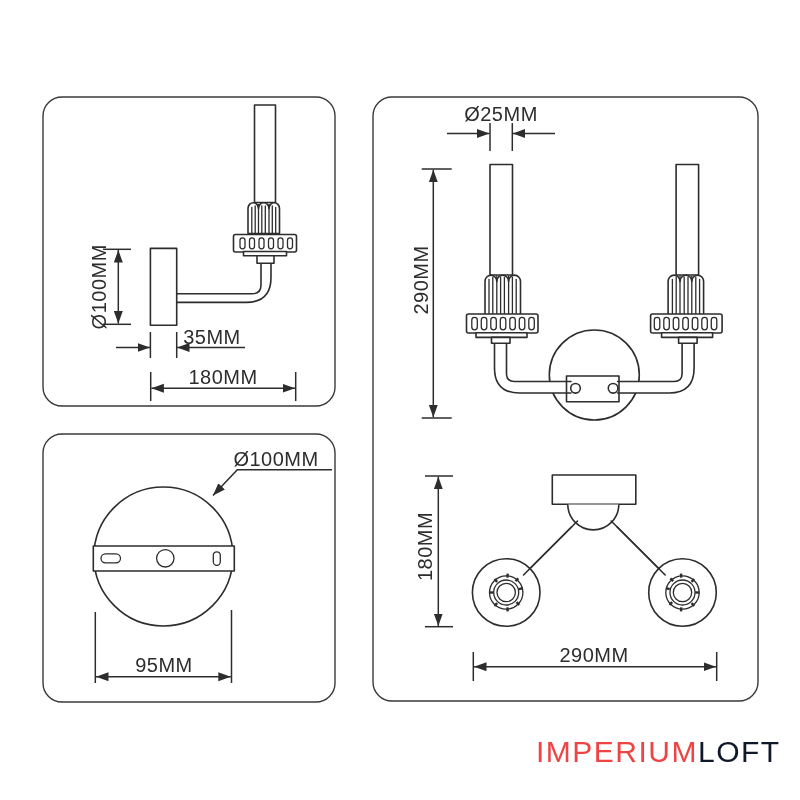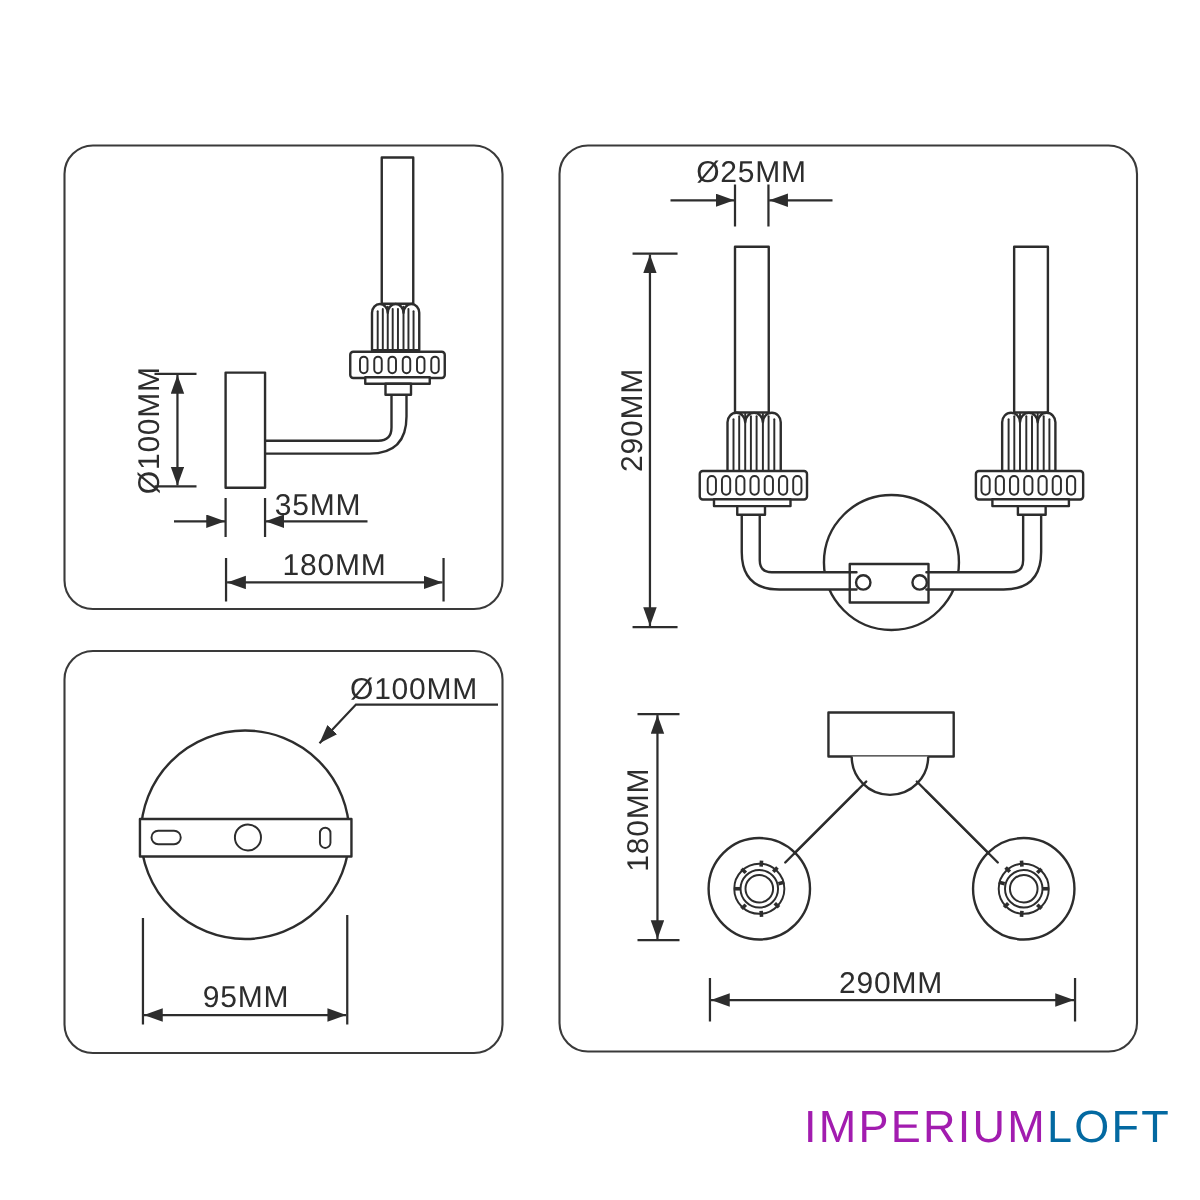--- a/index.html
+++ b/index.html
@@ -14,22 +14,22 @@
   .dim{stroke:#2d2d2d;stroke-width:1.5;fill:none;stroke-linecap:butt;}
   .panel{stroke:#3a3a3a;stroke-width:1.4;fill:none;}
   .lbl{
     font-family:"Liberation Sans",sans-serif;font-size:20px;fill:#2d2d2d;
     letter-spacing:0.5px;
   }
   .logo{
     position:absolute;left:536px;top:735px;width:240px;
     font-size:30px;letter-spacing:1.5px;font-weight:400;white-space:nowrap;
   }
-  .logo .gray{color:#a21caf;}
-  .logo .pink{color:#0369a1;}
+  .logo .gray{color:#ef4444;}
+  .logo .pink{color:#0f172a;}
 </style>
 </head>
 <body>
 
 <svg width="800" height="800" viewBox="0 0 800 800">
   <defs>
     <marker id="ae" markerWidth="14" markerHeight="10" refX="12.5" refY="4.5" orient="auto" markerUnits="userSpaceOnUse">
       <path d="M0,0 L12.5,4.5 L0,9 Z" fill="#2d2d2d"></path>
     </marker>
     <marker id="as" markerWidth="14" markerHeight="10" refX="12.5" refY="4.5" orient="auto-start-reverse" markerUnits="userSpaceOnUse">

